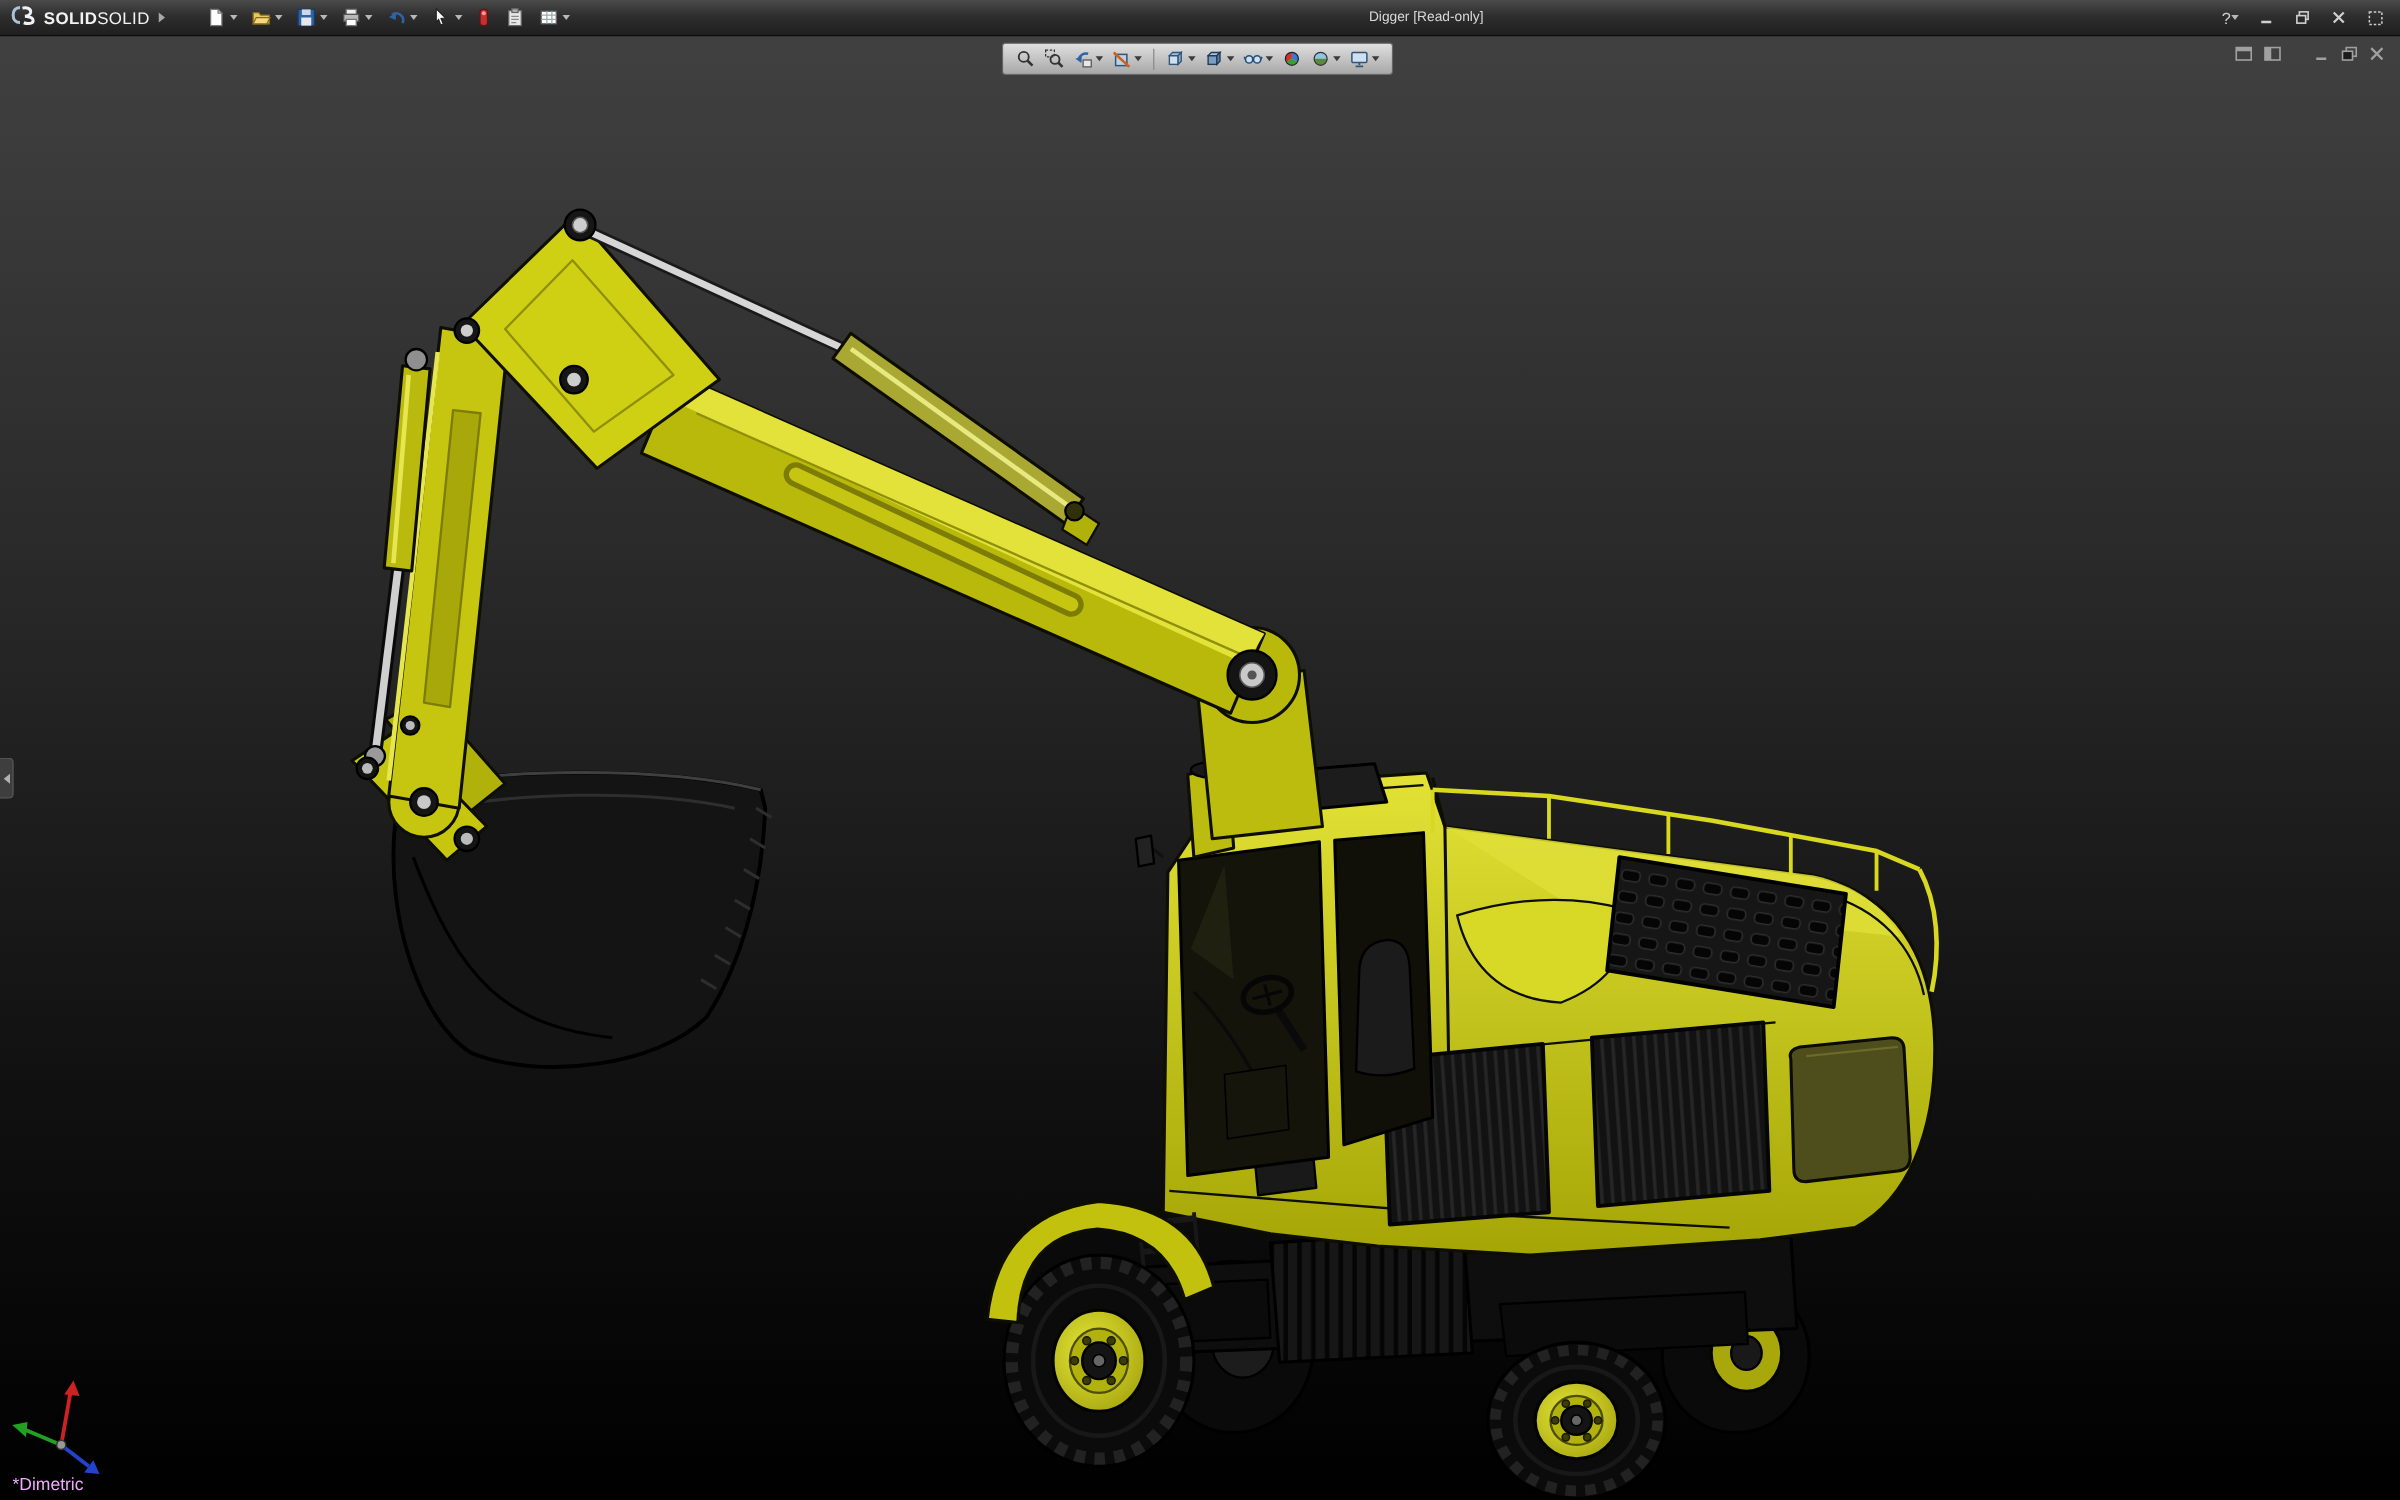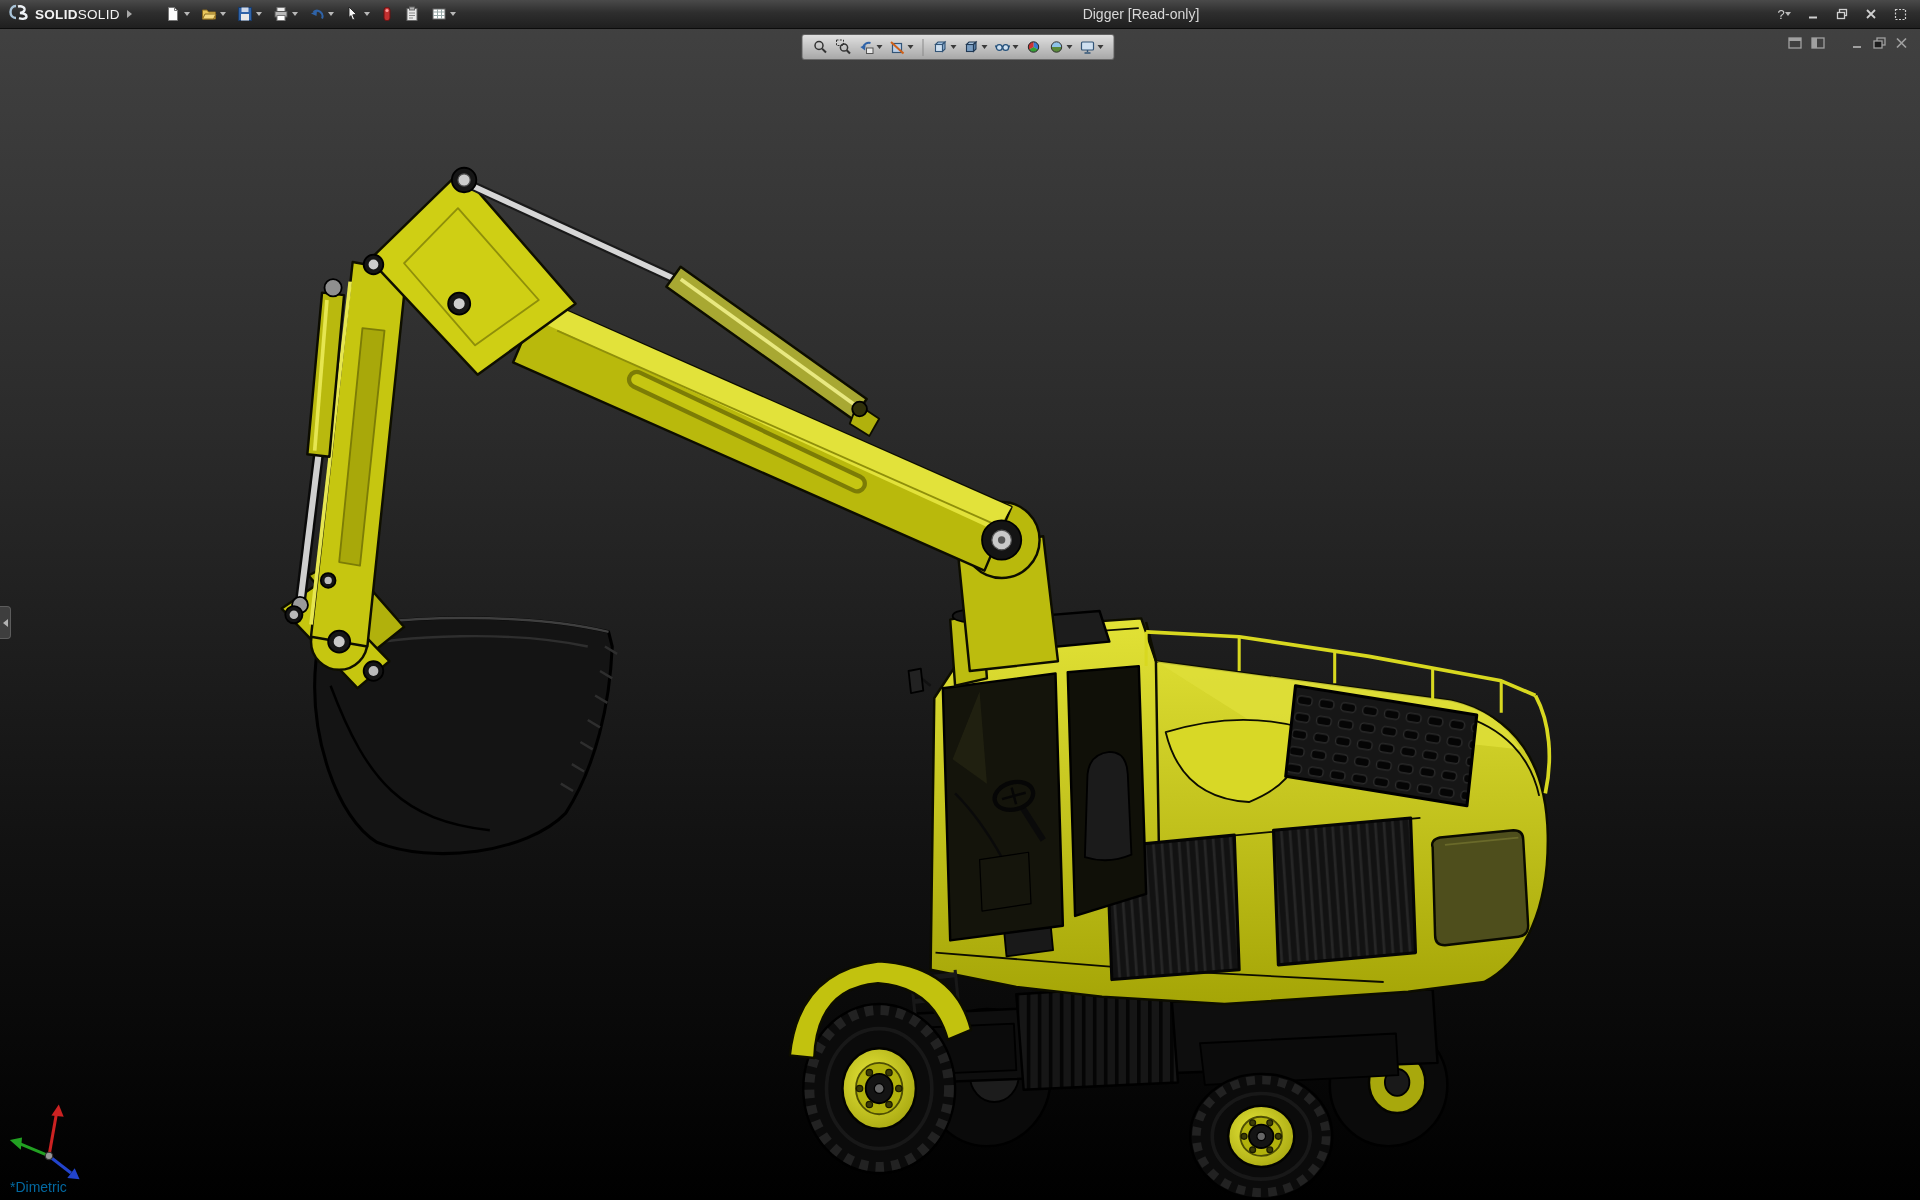--- a/index.html
+++ b/index.html
@@ -16,21 +16,21 @@
               border-bottom:1px solid #0c0c0c; display:flex; align-items:center; }
   .logo { display:flex; align-items:center; gap:5px; padding:0 4px 0 8px; height:100%; }
   .brand { color:#f2f2f2; font-size:13.5px; letter-spacing:.3px; white-space:nowrap; }
   .brand b { font-weight:700; }
   .flyout { display:flex; align-items:center; justify-content:center; width:12px; height:20px; }
   .tri-right { width:0; height:0; border-top:4px solid transparent; border-bottom:4px solid transparent; border-left:5px solid #a8a8a8; }
   .tb { display:flex; align-items:center; gap:5px; margin-left:26px; height:100%; }
   .tb-btn { display:flex; align-items:center; gap:3px; height:25px; padding:0 3px; border-radius:2px; }
   .caret { width:0; height:0; border-left:3px solid transparent; border-right:3px solid transparent; border-top:4px solid #b8b8b8; }
   .win-title { position:absolute; left:1141px; top:0; transform:translateX(-50%); height:29px;
-               line-height:29px; color:#d8d8d8; font-size:14px; white-space:nowrap; }
+               line-height:29px; color:#d8d8d8; font-size:11px; white-space:nowrap; }
   .wc { margin-left:auto; display:flex; align-items:center; gap:9px; padding-right:10px; }
   .wc-btn { display:flex; align-items:center; justify-content:center; width:20px; height:20px; color:#cfcfcf; font-size:13px; }
 
   
   .hud { position:absolute; top:34px; left:958px; transform:translateX(-50%); z-index:15;
          height:26px; display:flex; align-items:center; gap:3px; padding:0 8px;
          background:linear-gradient(180deg,rgba(236,236,236,.93),rgba(176,176,176,.93));
          border:1px solid rgba(85,85,85,.85); border-radius:3px; }
   .hud-btn { display:flex; align-items:center; gap:2px; padding:1px 2px; border-radius:2px; }
   .hud .caret { border-top-color:#3a3a3a; }
@@ -41,21 +41,21 @@
   .mdi-btn { display:flex; align-items:center; }
   .mdi-gap { width:8px; }
 
   
   .panel-handle { position:absolute; left:0; top:606px; width:11px; height:33px; z-index:15;
                   background:#3e3e3e; border:1px solid #5c5c5c; border-left:none;
                   border-radius:0 4px 4px 0; display:flex; align-items:center; justify-content:center; }
   .tri-left { width:0; height:0; border-top:4px solid transparent; border-bottom:4px solid transparent; border-right:5px solid #b2b2b2; }
 
   
-  .view-label { position:absolute; left:10px; top:1179px; z-index:6; color:#0369a1; font-size:14px; }
+  .view-label { position:absolute; left:10px; top:1179px; z-index:6; color:#f0abfc; font-size:14px; }
 </style>
 </head>
 <body>
 
 <svg class="viewport-svg" viewBox="0 0 1568 980" preserveAspectRatio="none">
   <defs>
     <linearGradient id="bgGrad" x1="0" y1="0" x2="0" y2="1">
       <stop offset="0" stop-color="#424242"></stop>
       <stop offset="0.35" stop-color="#2b2b2b"></stop>
       <stop offset="0.7" stop-color="#121212"></stop>

